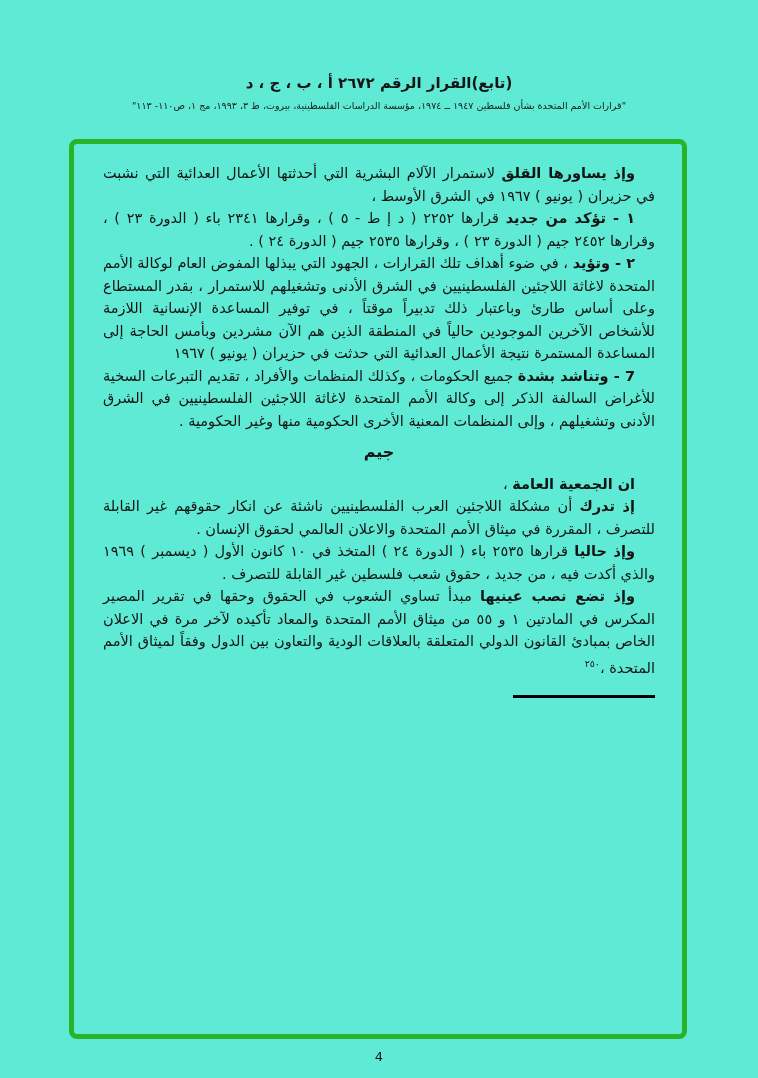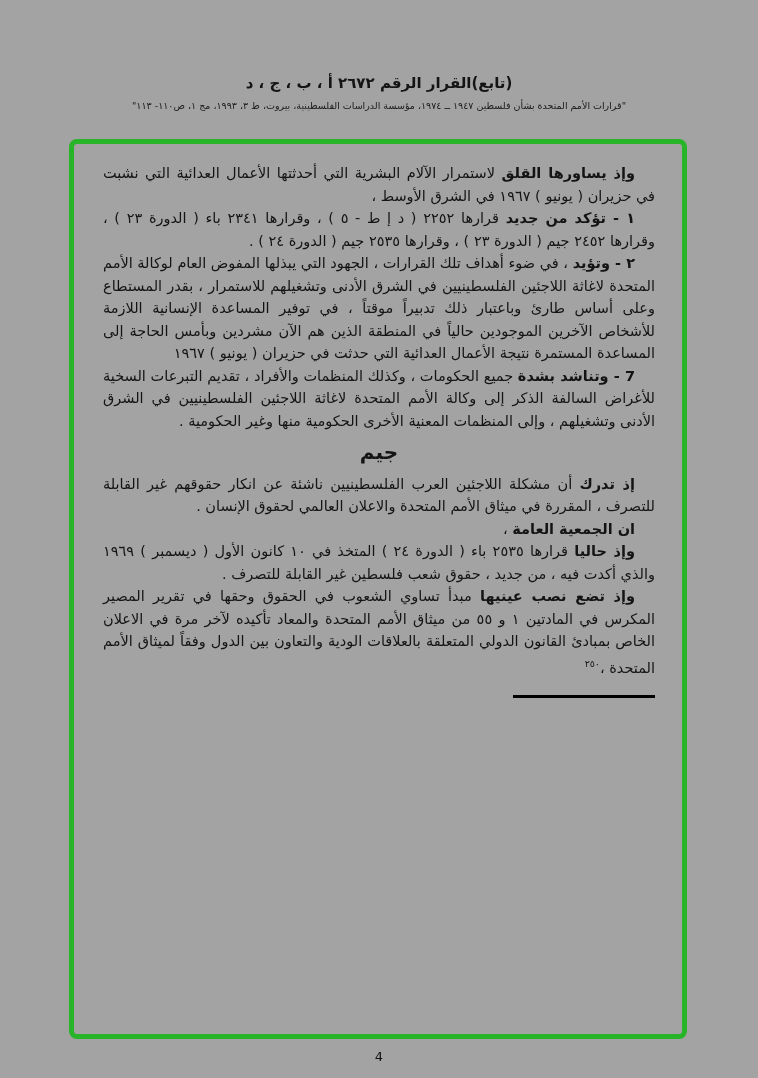--- a/index.html
+++ b/index.html
@@ -3,42 +3,42 @@
 <meta charset="utf-8">
 <style>
   * { box-sizing: border-box; }
   html, body { margin: 0; padding: 0; }
   body {
     width: 758px; height: 1078px;
     background: #ffffff;
     font-family: "DejaVu Sans", sans-serif;
     color: #141414;
   }
-  .page { position: relative; width: 758px; height: 1078px; background: #a3a3a3; overflow: hidden; }
+  .page { position: relative; width: 758px; height: 1078px; background: #5eead4; overflow: hidden; }
 
   .doc-header { position: absolute; top: 74px; left: 0; width: 100%; text-align: center; direction: rtl; }
   .doc-title { font-size: 15px; font-weight: bold; }
   .doc-source { font-size: 9.5px; margin-top: 8px; color: #1a1a1a; }
 
   .green-frame {
     position: absolute; left: 69px; top: 139px;
     width: 618px; height: 900px;
     border: 5px solid #28b428; border-radius: 8px;
     background: transparent;
   }
 
   .content {
     position: absolute; top: 162px; right: 103px; width: 552px;
     direction: rtl; text-align: justify;
     font-size: 14.5px; line-height: 22.5px;
   }
   .para { margin: 0; text-indent: 20px; }
   .lead { font-weight: bold; }
   .fn-ref { font-size: 9.5px; }
-  .section-heading { text-align: center; font-weight: bold; font-size: 20px; margin: 9px 0; text-indent: 0; }
+  .section-heading { text-align: center; font-weight: bold; font-size: 16px; margin: 9px 0; text-indent: 0; }
 
   .footnote-area { margin-top: 16px; }
   .fn-rule { width: 142px; border-top: 3px solid #000; height: 0; }
   .footnote { margin-top: 9px; font-size: 11px; line-height: 17.5px; width: 374px; text-align: justify; }
   .fn-line { margin: 0; }
   .fn-marker { font-size: 8.5px; }
 
   .page-number { position: absolute; top: 1049px; left: 0; width: 100%; text-align: center; font-size: 13px; color: #111; }
 </style>
 </head>
@@ -58,23 +58,23 @@
     <p class="para"><span class="lead">وإذ يساورها القلق</span><span> لاستمرار الآلام البشرية التي أحدثتها الأعمال العدائية التي نشبت في حزيران ( يونيو ) ١٩٦٧ في الشرق الأوسط ،</span></p>
 
     <p class="para"><span class="lead">١ - تؤكد من جديد</span><span> قرارها ٢٢٥٢ ( د إ ط - ٥ ) ، وقرارها ٢٣٤١ باء ( الدورة ٢٣ ) ، وقرارها ٢٤٥٢ جيم ( الدورة ٢٣ ) ، وقرارها ٢٥٣٥ جيم ( الدورة ٢٤ ) .</span></p>
 
     <p class="para"><span class="lead">٢ - وتؤيد</span><span> ، في ضوء أهداف تلك القرارات ، الجهود التي يبذلها المفوض العام لوكالة الأمم المتحدة لاغاثة اللاجئين الفلسطينيين في الشرق الأدنى وتشغيلهم للاستمرار ، بقدر المستطاع وعلى أساس طارئ وباعتبار ذلك تدبيراً موقتاً ، في توفير المساعدة الإنسانية اللازمة للأشخاص الآخرين الموجودين حالياً في المنطقة الذين هم الآن مشردين وبأمس الحاجة إلى المساعدة المستمرة نتيجة الأعمال العدائية التي حدثت في حزيران ( يونيو ) ١٩٦٧</span></p>
 
     <p class="para"><span class="lead">7 - وتناشد بشدة</span><span> جميع الحكومات ، وكذلك المنظمات والأفراد ، تقديم التبرعات السخية للأغراض السالفة الذكر إلى وكالة الأمم المتحدة لاغاثة اللاجئين الفلسطينيين في الشرق الأدنى وتشغيلهم ، وإلى المنظمات المعنية الأخرى الحكومية منها وغير الحكومية .</span></p>
 
     <p class="para section-heading">جيم</p>
 
+    <p class="para"><span class="lead">ان الجمعية العامة</span><span> ،</span></p>
+
     <p class="para"><span class="lead">إذ تدرك</span><span> أن مشكلة اللاجئين العرب الفلسطينيين ناشئة عن انكار حقوقهم غير القابلة للتصرف ، المقررة في ميثاق الأمم المتحدة والاعلان العالمي لحقوق الإنسان .</span></p>
-
-    <p class="para"><span class="lead">ان الجمعية العامة</span><span> ،</span></p>
 
     <p class="para"><span class="lead">وإذ حاليا</span><span> قرارها ٢٥٣٥ باء ( الدورة ٢٤ ) المتخذ في ١٠ كانون الأول ( ديسمبر ) ١٩٦٩ والذي أكدت فيه ، من جديد ، حقوق شعب فلسطين غير القابلة للتصرف .</span></p>
 
     <p class="para"><span class="lead">وإذ تضع نصب عينيها</span><span> مبدأ تساوي الشعوب في الحقوق وحقها في تقرير المصير المكرس في المادتين ١ و ٥٥ من ميثاق الأمم المتحدة والمعاد تأكيده لآخر مرة في الاعلان الخاص بمبادئ القانون الدولي المتعلقة بالعلاقات الودية والتعاون بين الدول وفقاً لميثاق الأمم المتحدة ،</span><sup class="fn-ref">٢٥٠</sup></p>
 
     <div class="footnote-area">
       <div class="fn-rule"></div>
     </div>
 
   </div>

